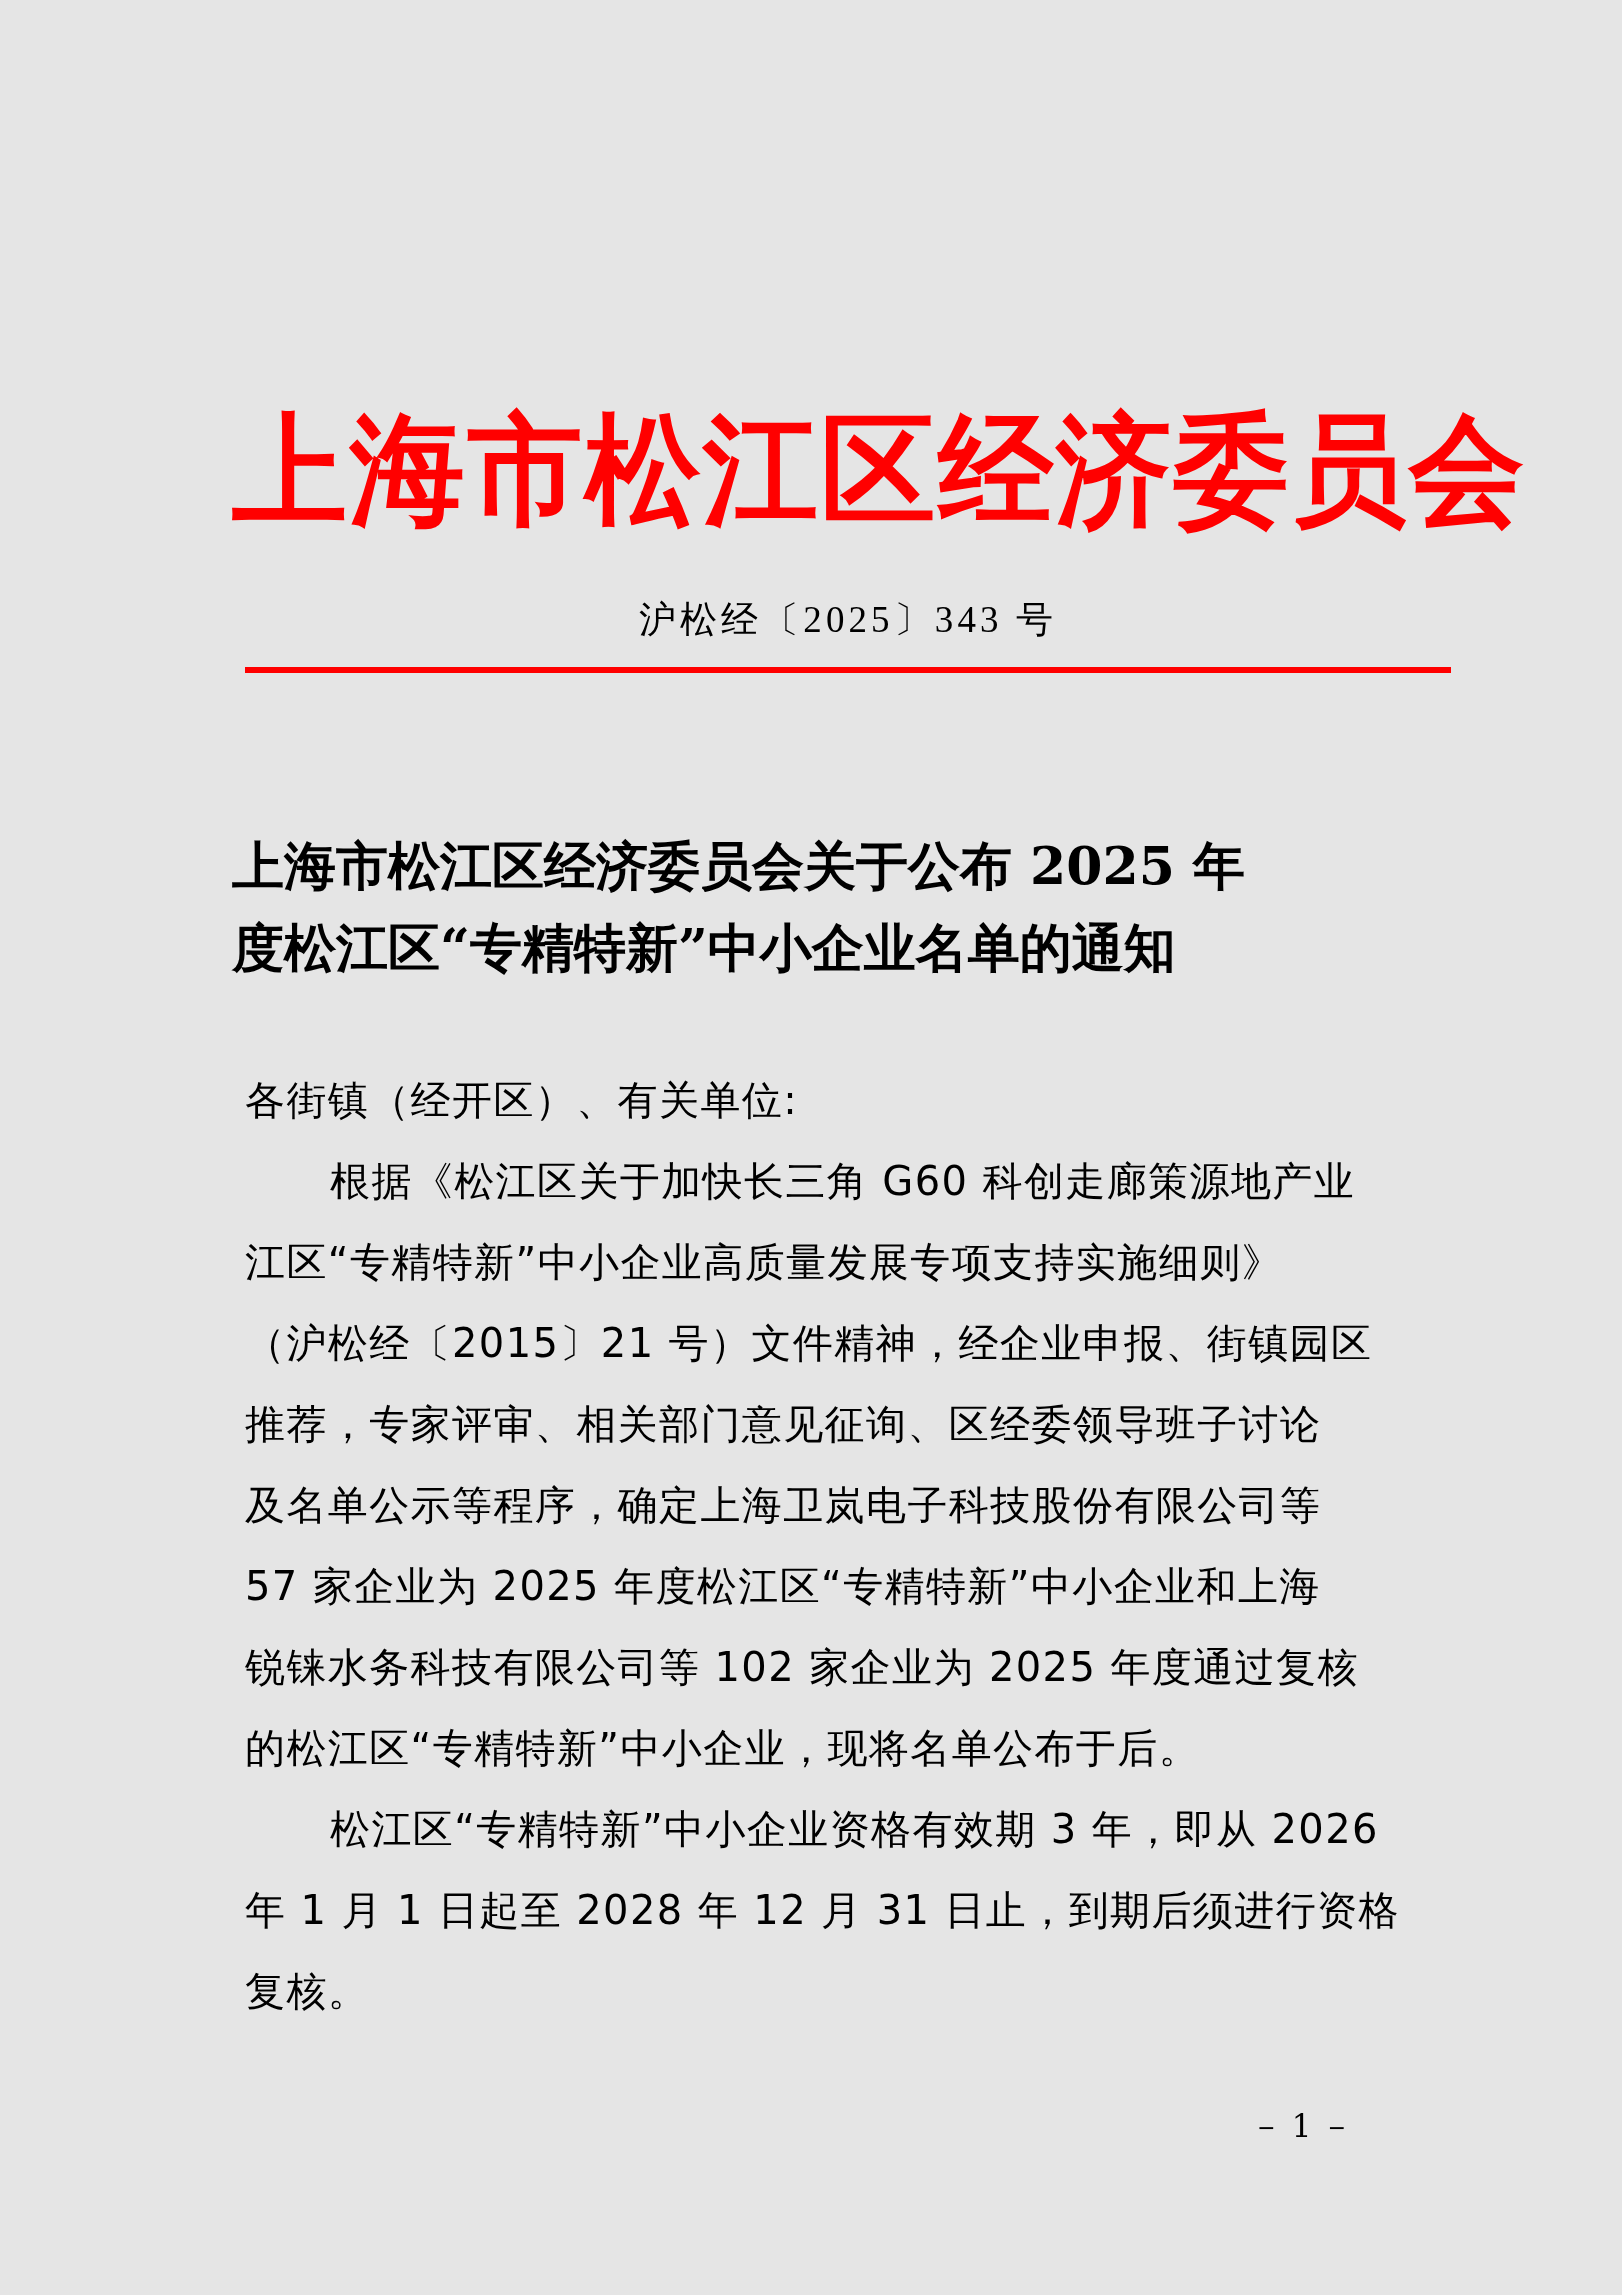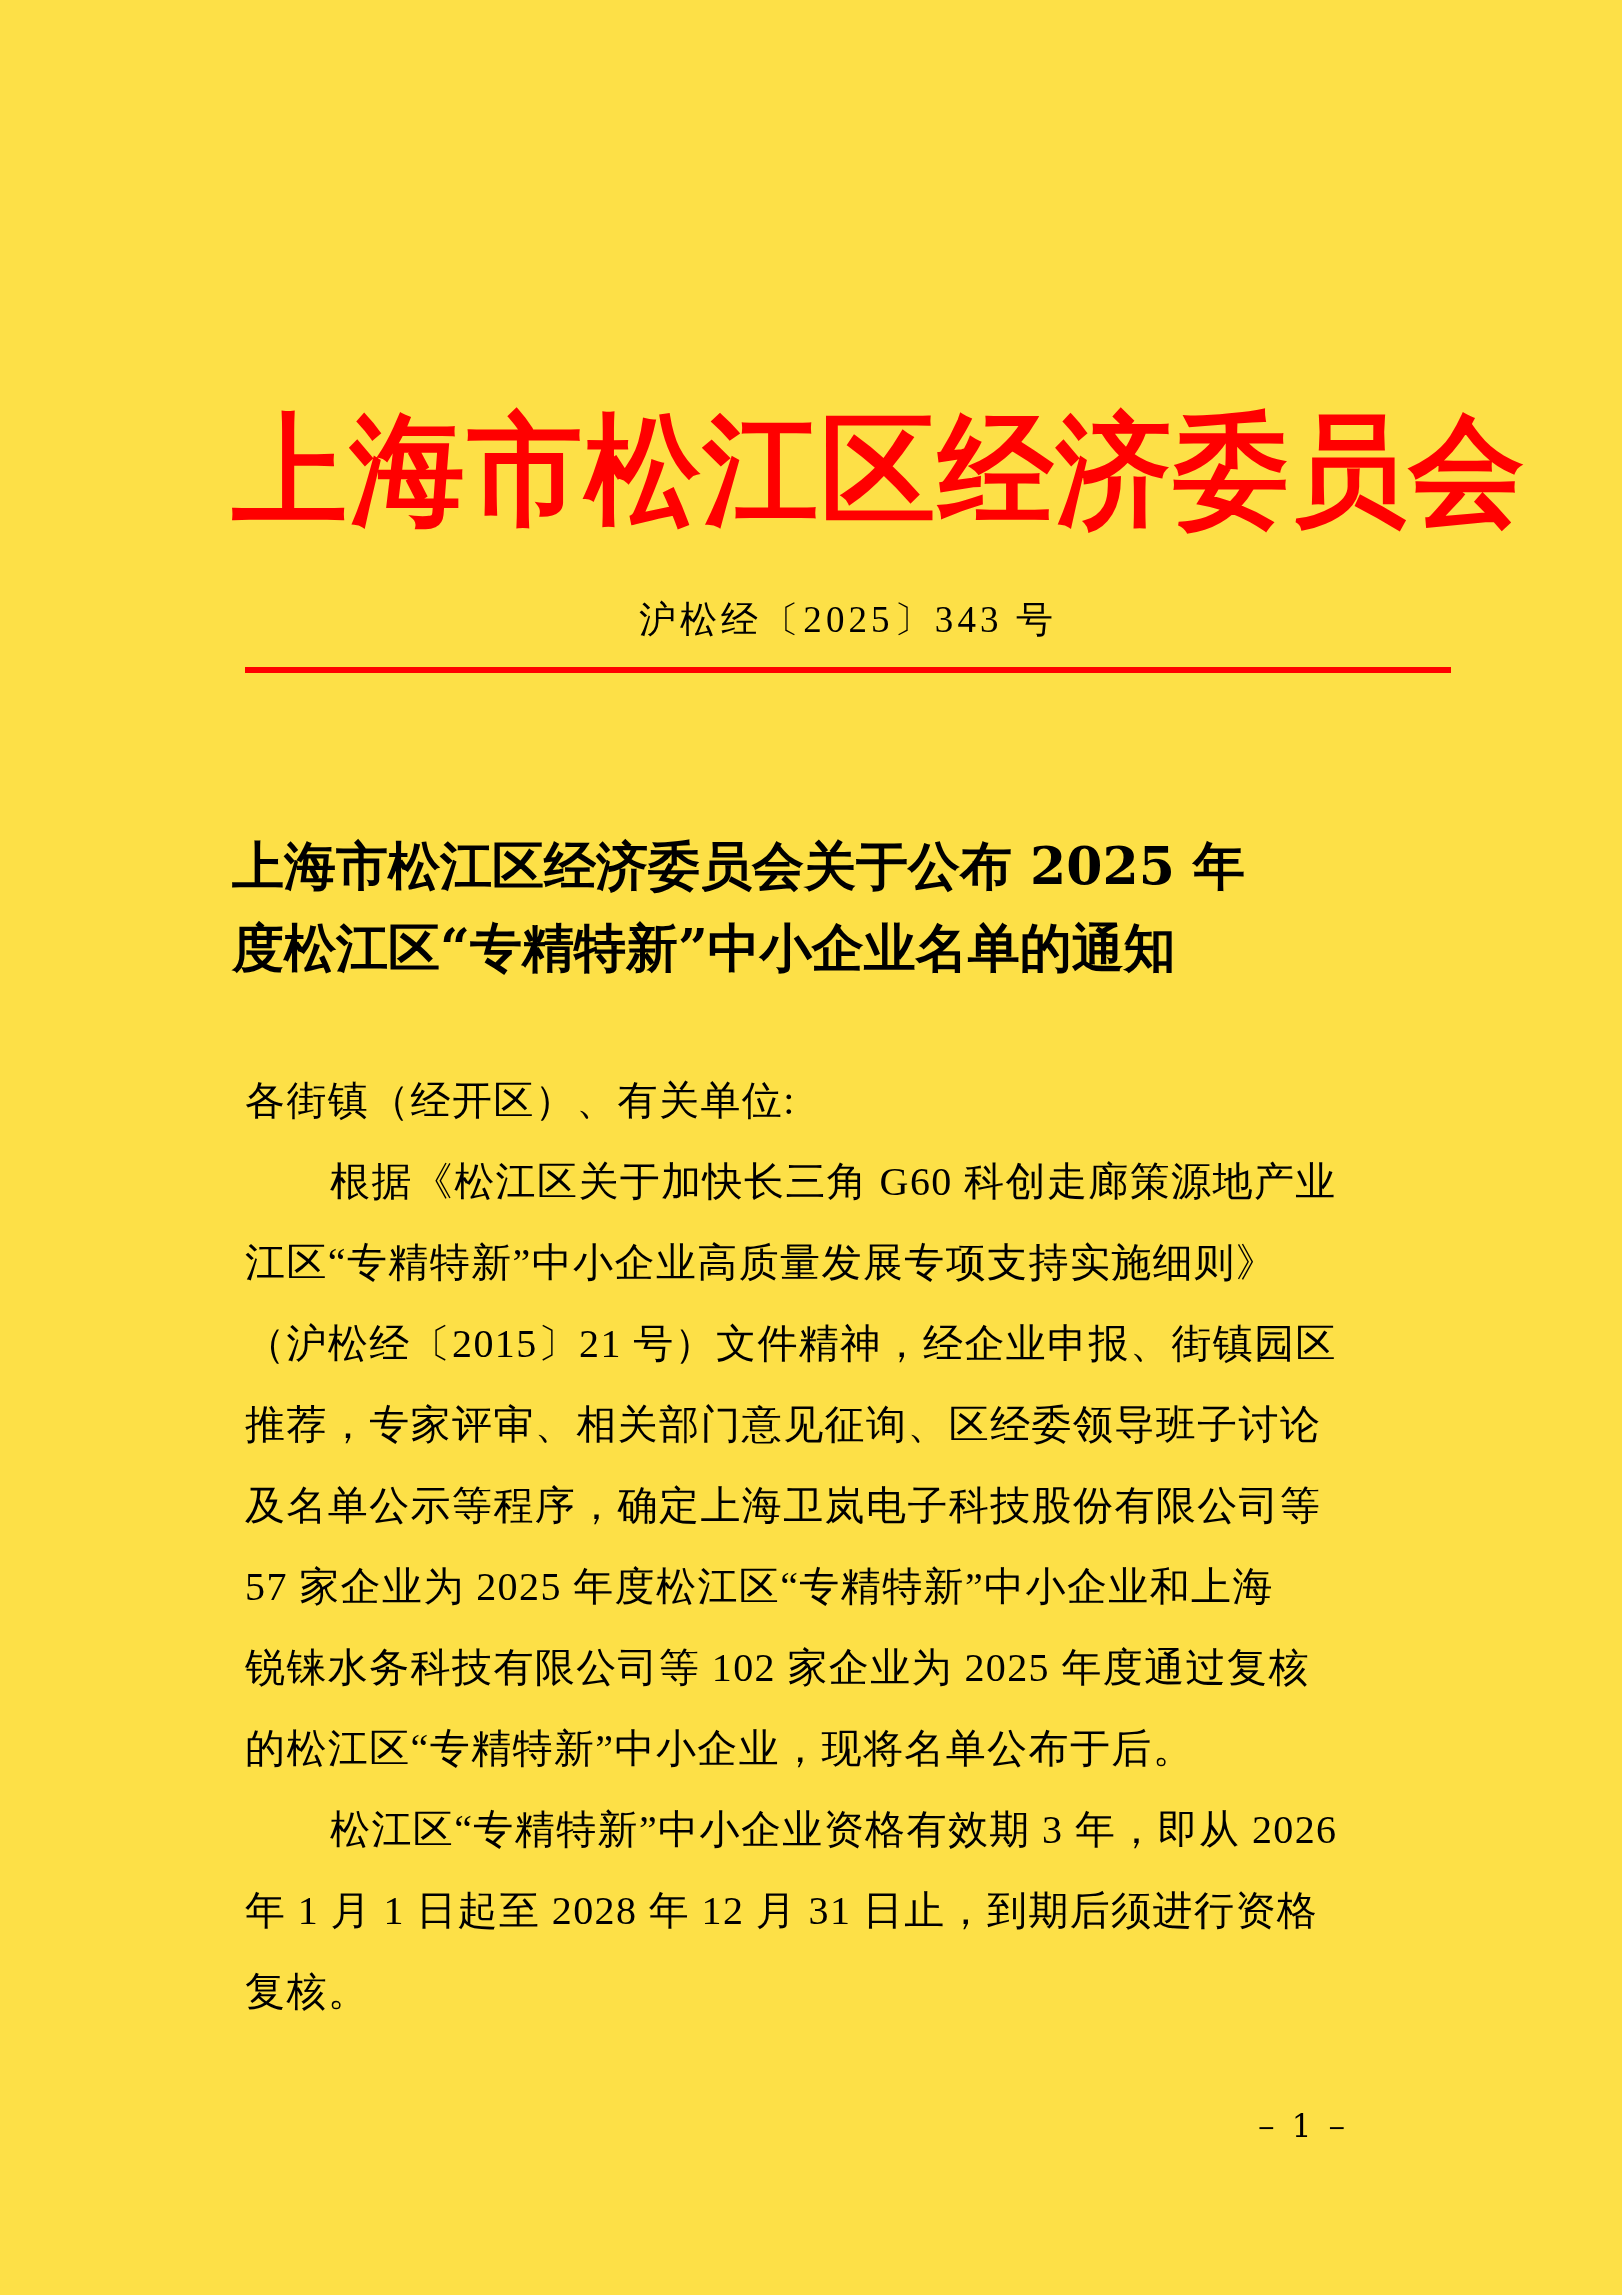--- a/index.html
+++ b/index.html
@@ -1,18 +1,18 @@
 <!DOCTYPE html>
 <html style="font-size:11px"><head>
 <meta charset="utf-8">
 <style>
   html, body { margin: 0; padding: 0; background: #ffffff; }
   body { width: 1623px; height: 2295px; position: relative; overflow: hidden;
          font-family: "DejaVu Serif", "Liberation Serif", serif; color: #000; }
-  .page { position: absolute; left: 0; top: 0; width: 1623px; height: 2295px; background: #fde047; }
+  .page { position: absolute; left: 0; top: 0; width: 1623px; height: 2295px; background: #e5e5e5; }
 
   .agency-header {
     position: absolute; left: 232px; top: 409px; width: 1220px; height: 116px;
     color: #ff0000; font-family: "DejaVu Serif", serif; font-weight: bold;
     font-size: 115px; line-height: 116px; text-align: center;
     letter-spacing: 2.7px; transform: scaleY(1.05); transform-origin: top center;
     white-space: nowrap;
   }
   .doc-number {
     position: absolute; left: 245px; top: 592px; width: 1206px; height: 55px;
@@ -26,21 +26,21 @@
   .doc-title {
     position: absolute; left: 232px; top: 825px; width: 1165px;
     font-family: "DejaVu Serif", serif; font-weight: bold; font-size: 52px;
     line-height: 82px; white-space: nowrap;
   }
   .doc-title div { height: 82px; }
   .body-text {
     position: absolute; left: 245px; top: 1060px; width: 1131px;
     font-family: "DejaVu Sans", sans-serif; font-size: 40px; line-height: 81px;
   }
-  .body-text .line { height: 81px; white-space: nowrap; letter-spacing: 1.4px; font-family: Liberation Serif, serif; }
+  .body-text .line { height: 81px; white-space: nowrap; letter-spacing: 1.4px; }
   .body-text .indent { padding-left: 85px; }
   .page-number {
     position: absolute; left: 1247px; top: 2106px; width: 109px; height: 41px;
     font-family: "DejaVu Serif", serif; font-size: 31px; line-height: 41px;
     text-align: center; white-space: nowrap;
   }
 </style>
 </head>
 <body>
 

